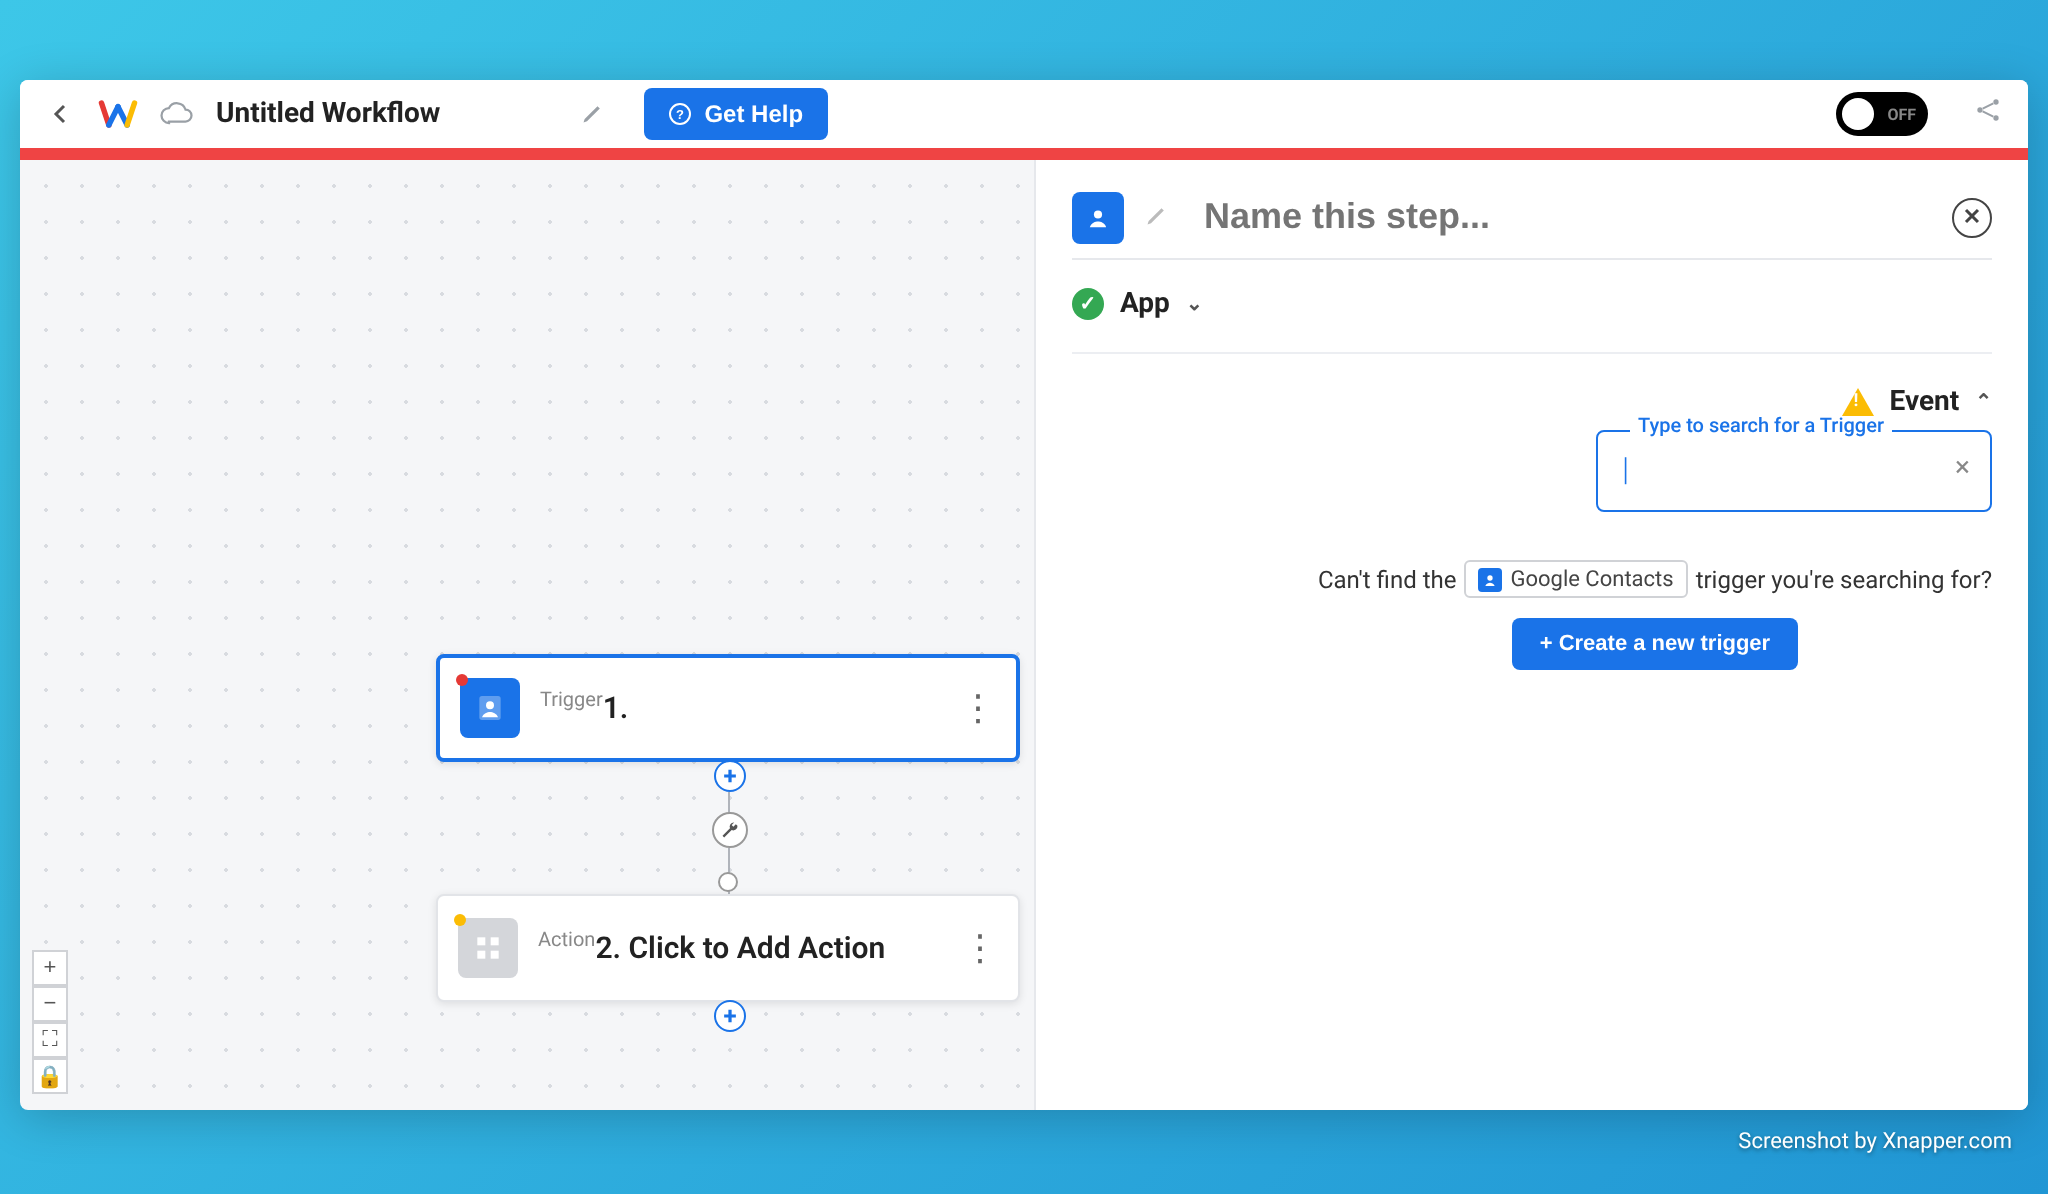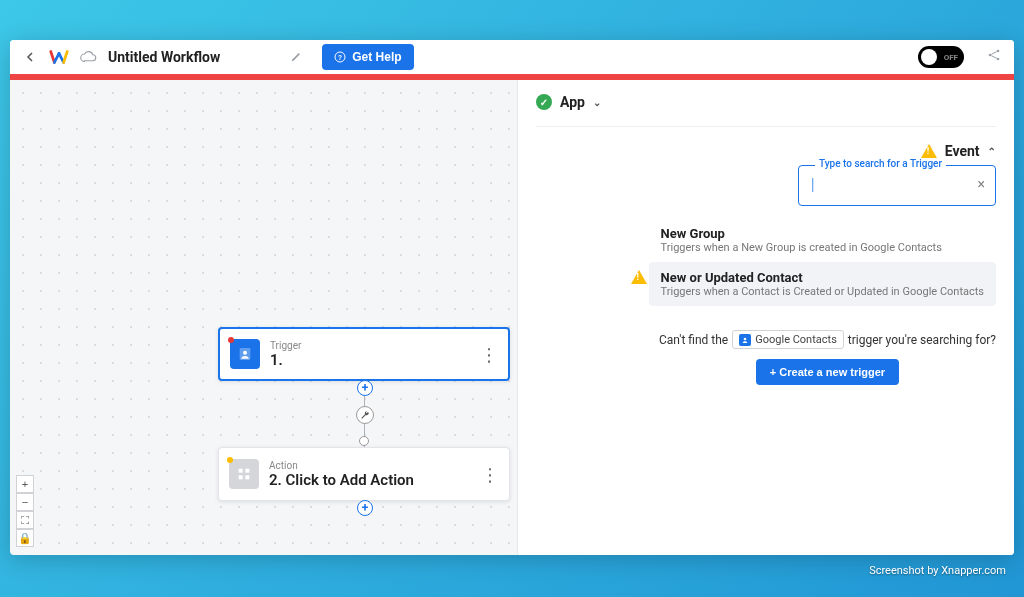--- a/index.html
+++ b/index.html
@@ -91,21 +91,21 @@
   .step-icon {
     width:30px; height:30px; border-radius:4px;
     display:flex; align-items:center; justify-content:center;
     position:relative;
   }
   .step-icon.blue { background:#1a73e8; color:#fff; }
   .step-icon.grey { background:#d4d6da; color:#fff; }
   .dot-tl { position:absolute; top:-2px; left:-2px; width:6px; height:6px; border-radius:50%; }
   .dot-tl.red { background:#e53935; }
   .dot-tl.amber { background:#fbbc04; }
-  .step-text { display:flex; flex-direction:column; }
+  .step-text { display:flex; flex-direction:row; }
   .step-label { font-size:10px; color:#888; }
   .step-name { font-size:15px; font-weight:600; color:#222; }
   .kebab { margin-left:auto; color:#666; font-size:18px; cursor:pointer; }
 
   .plus-circle {
     position:absolute; width:16px; height:16px; border-radius:50%;
     background:#fff; border:1px solid #1a73e8; color:#1a73e8;
     display:flex; align-items:center; justify-content:center;
     font-size:12px; font-weight:700; cursor:pointer;
     left: 347px;
@@ -303,20 +303,35 @@
 
       <div class="zoom-controls">
         <button>+</button>
         <button>−</button>
         <button>⛶</button>
         <button>🔒</button>
       </div>
     </div>
 
     <div class="right-panel">
+      <div class="panel-top">
+        <div class="panel-icon">
+          <svg width="14" height="14" viewBox="0 0 24 24">
+              <circle cx="12" cy="9" r="3.5" fill="#fff"></circle>
+              <path d="M5 20c1-4 5-5 7-5s6 1 7 5" fill="#fff"></path>
+            </svg>
+        </div>
+        <span class="pencil-inline">
+          <svg width="14" height="14" viewBox="0 0 24 24">
+              <path d="M3 21l3-1 11-11-2-2L4 18l-1 3z" fill="#bbb"></path>
+            </svg>
+        </span>
+        <input class="name-step" placeholder="Name this step..." style="">
+        <div class="close-btn">✕</div>
+      </div>
 
       <div class="section-row">
         <div class="check-icon">✓</div>
         <span>App</span>
         <span class="chev">⌄</span>
       </div>
 
       <hr class="hr-sep">
 
       <div class="event-block">
@@ -326,31 +341,20 @@
           <span class="chev">⌃</span>
         </div>
 
         <div class="fieldset">
           <span class="fieldset-label">Type to search for a Trigger</span>
           <input class="search-input" type="text" value="" style="">
           <span style="position:absolute; left:12px; top:9px; color:#1a73e8; font-weight:300;">|</span>
           <span class="clear-x">×</span>
         </div>
 
-        <div class="options">
-          <div class="option">
-            <div class="opt-title">New Group</div>
-            <div class="opt-desc">Triggers when a New Group is created in Google Contacts</div>
-          </div>
-          <div class="option hover" style="position:relative;">
-            <div class="warn-icon side-warn"></div>
-            <div class="opt-title">New or Updated Contact</div>
-            <div class="opt-desc">Triggers when a Contact is Created or Updated in Google Contacts</div>
-          </div>
-        </div>
 
         <div class="cant-find">
           <div class="cant-find-row">
             <span>Can't find the</span>
             <span class="chip">
               <span class="mini-icon">
                 <svg width="8" height="8" viewBox="0 0 24 24">
                     <circle cx="12" cy="9" r="4" fill="#fff"></circle>
                     <path d="M5 21c1-4 5-5 7-5s6 1 7 5" fill="#fff"></path>
                   </svg>

